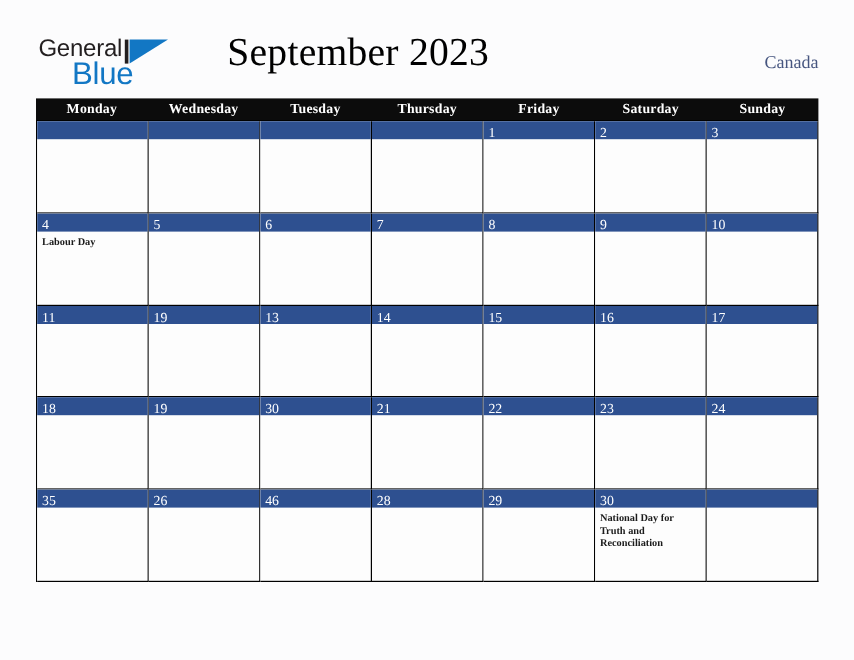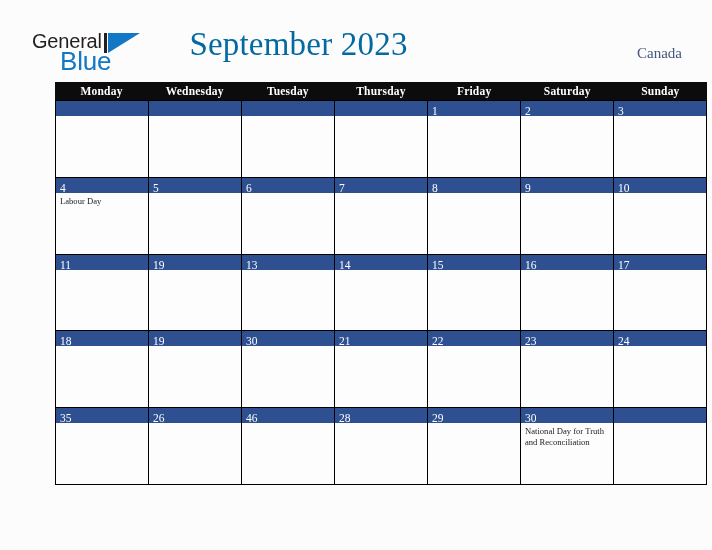--- a/index.html
+++ b/index.html
@@ -77,40 +77,39 @@
   }
 
   .cal-title {
     position: absolute;
     left: 0;
     top: 26px;
     width: 597px;
     text-align: center;
     font-family: "Liberation Serif", serif;
     font-size: 33px;
-    color: #0369a1;
+    color: #000000;
     letter-spacing: 0.2px;
   }
 
   .cal-region {
     position: absolute;
     right: 30px;
     top: 45px;
     font-family: "Liberation Serif", serif;
     font-size: 15px;
     color: #46557f;
   }
 
   
   .calendar {
     position: absolute;
     left: 30px;
     top: 82px;
     width: 516px;
-    margin-left: 25px;
   }
 
   .dow-row {
     display: flex;
     width: 652px;
     height: 18px;
     background: #0c0c0c;
   }
   .dow-cell {
     flex: 1 1 0;
@@ -155,20 +154,21 @@
     color: #ffffff;
     font-family: "Liberation Serif", serif;
     font-size: 11.5px;
     line-height: 15px;
   }
   .day-body {
     flex: 1 1 auto;
     padding: 3px 4px 4px 4px;
     box-sizing: border-box;
     overflow: hidden;
+    font-weight: bold;
   }
   .event {
     font-family: "Liberation Serif", serif;
     font-size: 8.6px;
     line-height: 10.5px;
     color: #1b1b1b;
   }
 </style>
 </head>
 <body>

